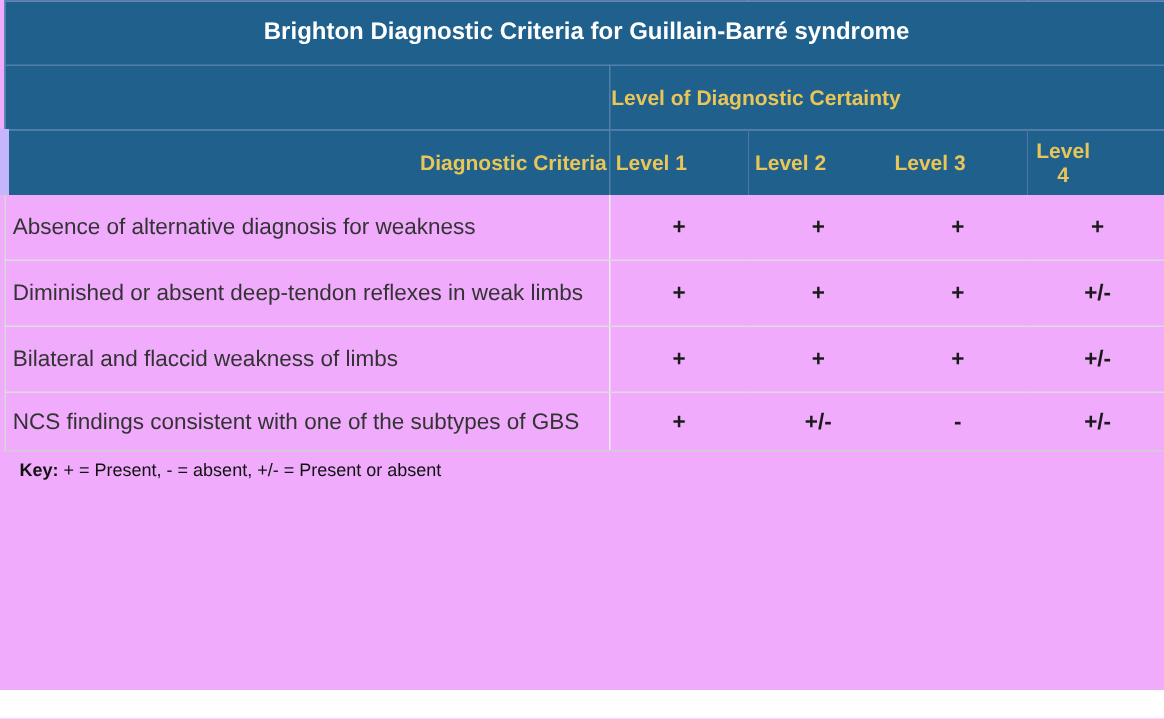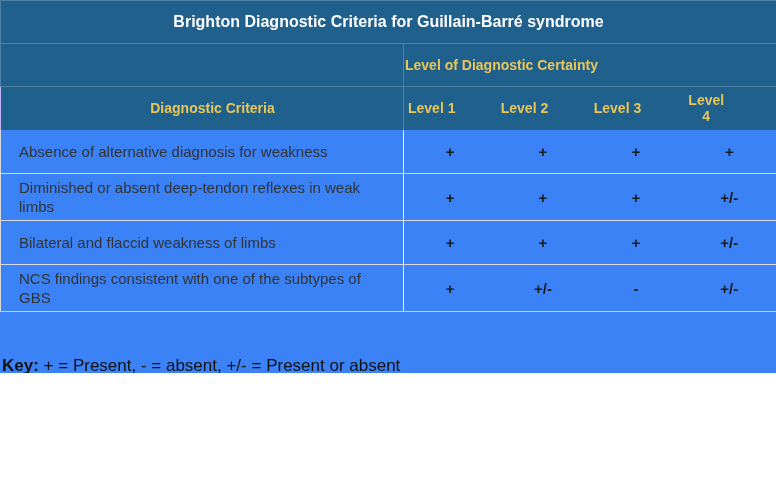--- a/index.html
+++ b/index.html
@@ -5,23 +5,23 @@
   html, body {
     margin: 0;
     padding: 0;
     background: #ffffff;
     width: 776px;
   }
   * { box-sizing: border-box; }
 
   .page {
     width: 776px;
-    height: 373px;
+    height: 460px;
     font-family: "Liberation Sans", sans-serif;
-    background: #3b82f6;
+    background: #f0abfc;
   }
 
   table.gbs-table {
     border-collapse: collapse;
     table-layout: fixed;
     width: 776px;
   }
 
   
   .title-cell {
@@ -46,39 +46,39 @@
     height: 43px;
     border-left: 1px solid #4e80a8;
     border-bottom: 1px solid #4e80a8;
   }
   .group-cell {
     border-left: 1px solid #4e80a8;
     border-right: 1px solid #fca5a5;
     border-bottom: 1px solid #4e80a8;
   }
   .criteria-head {
-    text-align: center;
+    text-align: right;
     padding-left: 22px;
     height: 43px;
-    border-left: 1px solid #c4b5fd;
+    border-left: 6px solid #c4b5fd;
   }
   .level-head {
     text-align: center;
     padding-right: 38px; 
   }
   .level-head.first { border-left: 1px solid #4e80a8; }
   .level-head.last  { border-right: 1px solid #4e80a8; padding-right: 47px; }
 
   
   .criteria-cell {
     font-size: 15px;
     color: #333333;
     text-align: left;
     vertical-align: middle;
-    padding: 4px 12px 4px 18px;
+    padding: 4px 12px 4px 5px;
     height: 44px;
     border-left: 1px solid #d8d8d8;
     border-bottom: 1px solid #dcdcdc;
     line-height: 19px;
   }
   .mark-cell {
     text-align: center;
     vertical-align: middle;
     font-weight: bold;
     font-size: 15px;
@@ -88,25 +88,24 @@
   .mark-cell.first { border-left: 1px solid #ededed; }
   .mark-cell.last  { border-right: 1px solid #d8d8d8; }
   tr.row-last .criteria-cell,
   tr.row-last .mark-cell {
     height: 39px;
     border-bottom: 1px solid #cfcfcf;
   }
 
   
   .footer {
-    padding: 4px 8px 0 2px;
-    font-size: 17px;
+    padding: 4px 8px 0 13px;
+    font-size: 12px;
     line-height: 16.5px;
     color: #111111;
-    margin-top: 42px;
   }
   .footer .bold { font-weight: bold; }
 </style>
 </head>
 <body>
 
 <div class="page">
 
   <table class="gbs-table">
     <colgroup>

